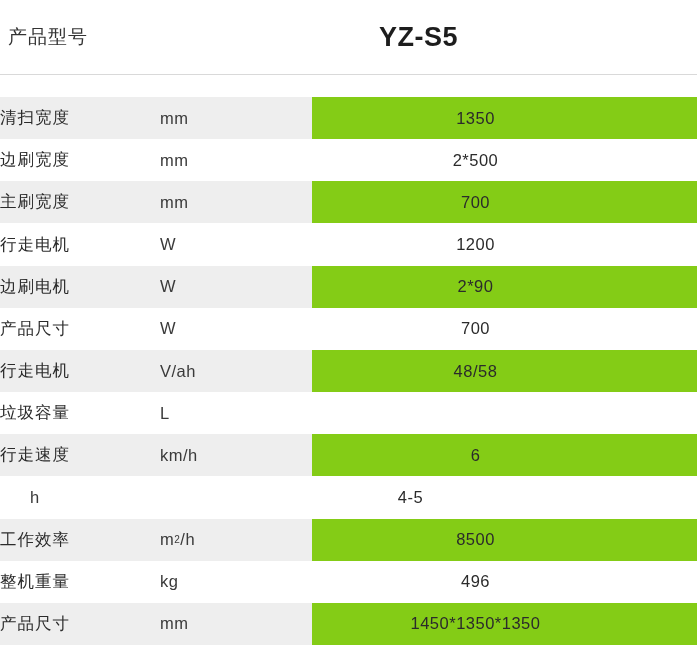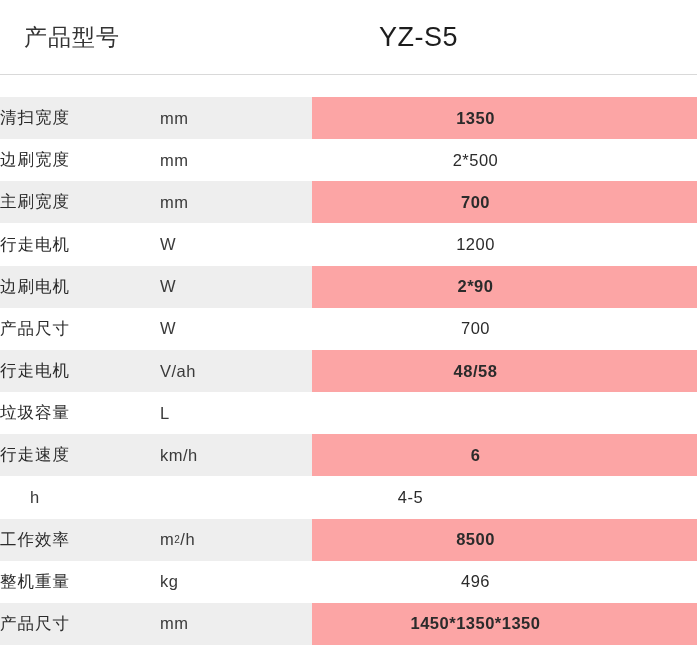--- a/index.html
+++ b/index.html
@@ -24,33 +24,33 @@
   
   .header-row {
     height: 75px;
     display: flex;
     align-items: center;
     border-bottom: 1px solid #d9d9d9;
     box-sizing: border-box;
   }
   .header-label {
     width: 200px;
-    padding-left: 24px;
-    box-sizing: border-box;
-    font-size: 23px;
+    padding-left: 8px;
+    box-sizing: border-box;
+    font-size: 19px;
     color: #333333;
     letter-spacing: 1px;
   }
   .header-value {
     flex: 1;
     text-align: center;
     padding-right: 60px;
     box-sizing: border-box;
     font-size: 27px;
-    font-weight: normal;
+    font-weight: bold;
     color: #1d1d1d;
     letter-spacing: 0.5px;
   }
   
   .header-gap {
     height: 22px;
   }
   
   .spec-table {
     flex: 1;
@@ -85,22 +85,21 @@
     justify-content: center;
     padding-right: 58px;
     color: #2b2b2b;
     letter-spacing: 0.5px;
   }
   .spec-row.shaded .cell-name,
   .spec-row.shaded .cell-unit {
     background: #eeeeee;
   }
   .spec-row.shaded .cell-value {
-    background: #fca5a5;
-    font-weight: bold;
+    background: #84cc16;
   }
   .spec-row.plain .cell-name,
   .spec-row.plain .cell-unit,
   .spec-row.plain .cell-value {
     background: #ffffff;
   }
   .sup {
     font-size: 10px;
     vertical-align: super;
     line-height: 0;

